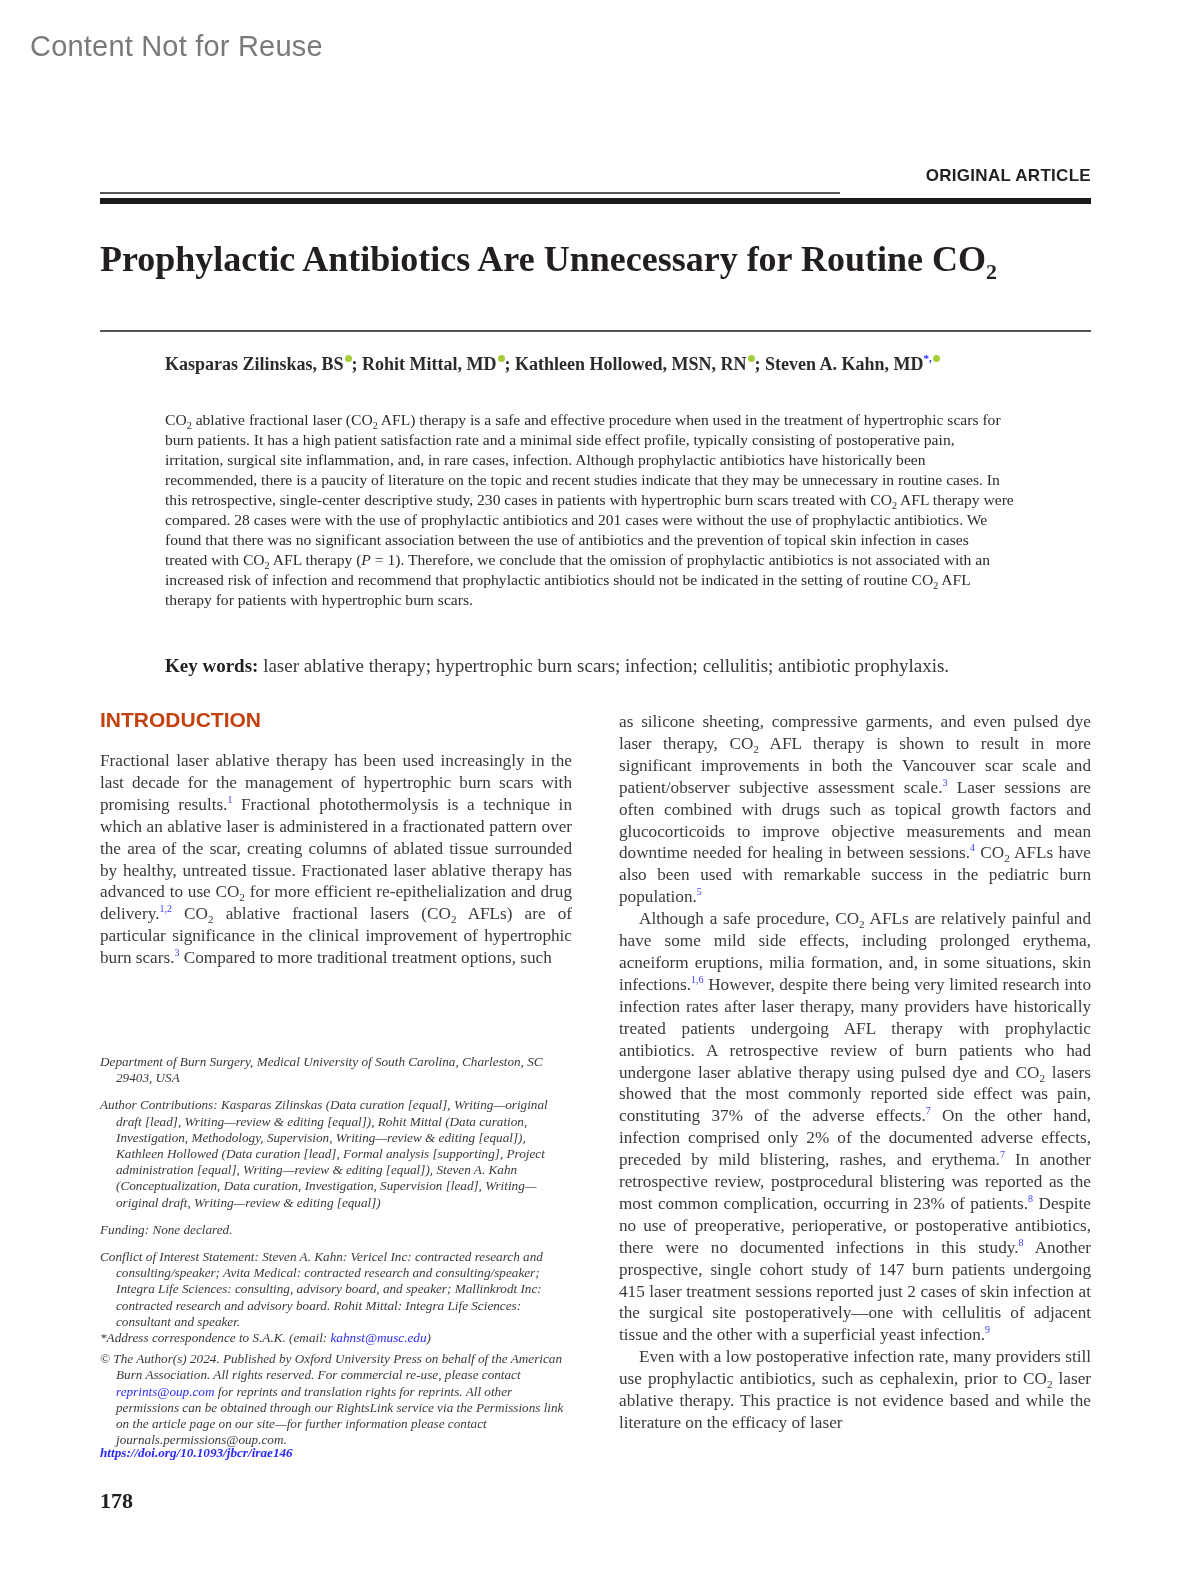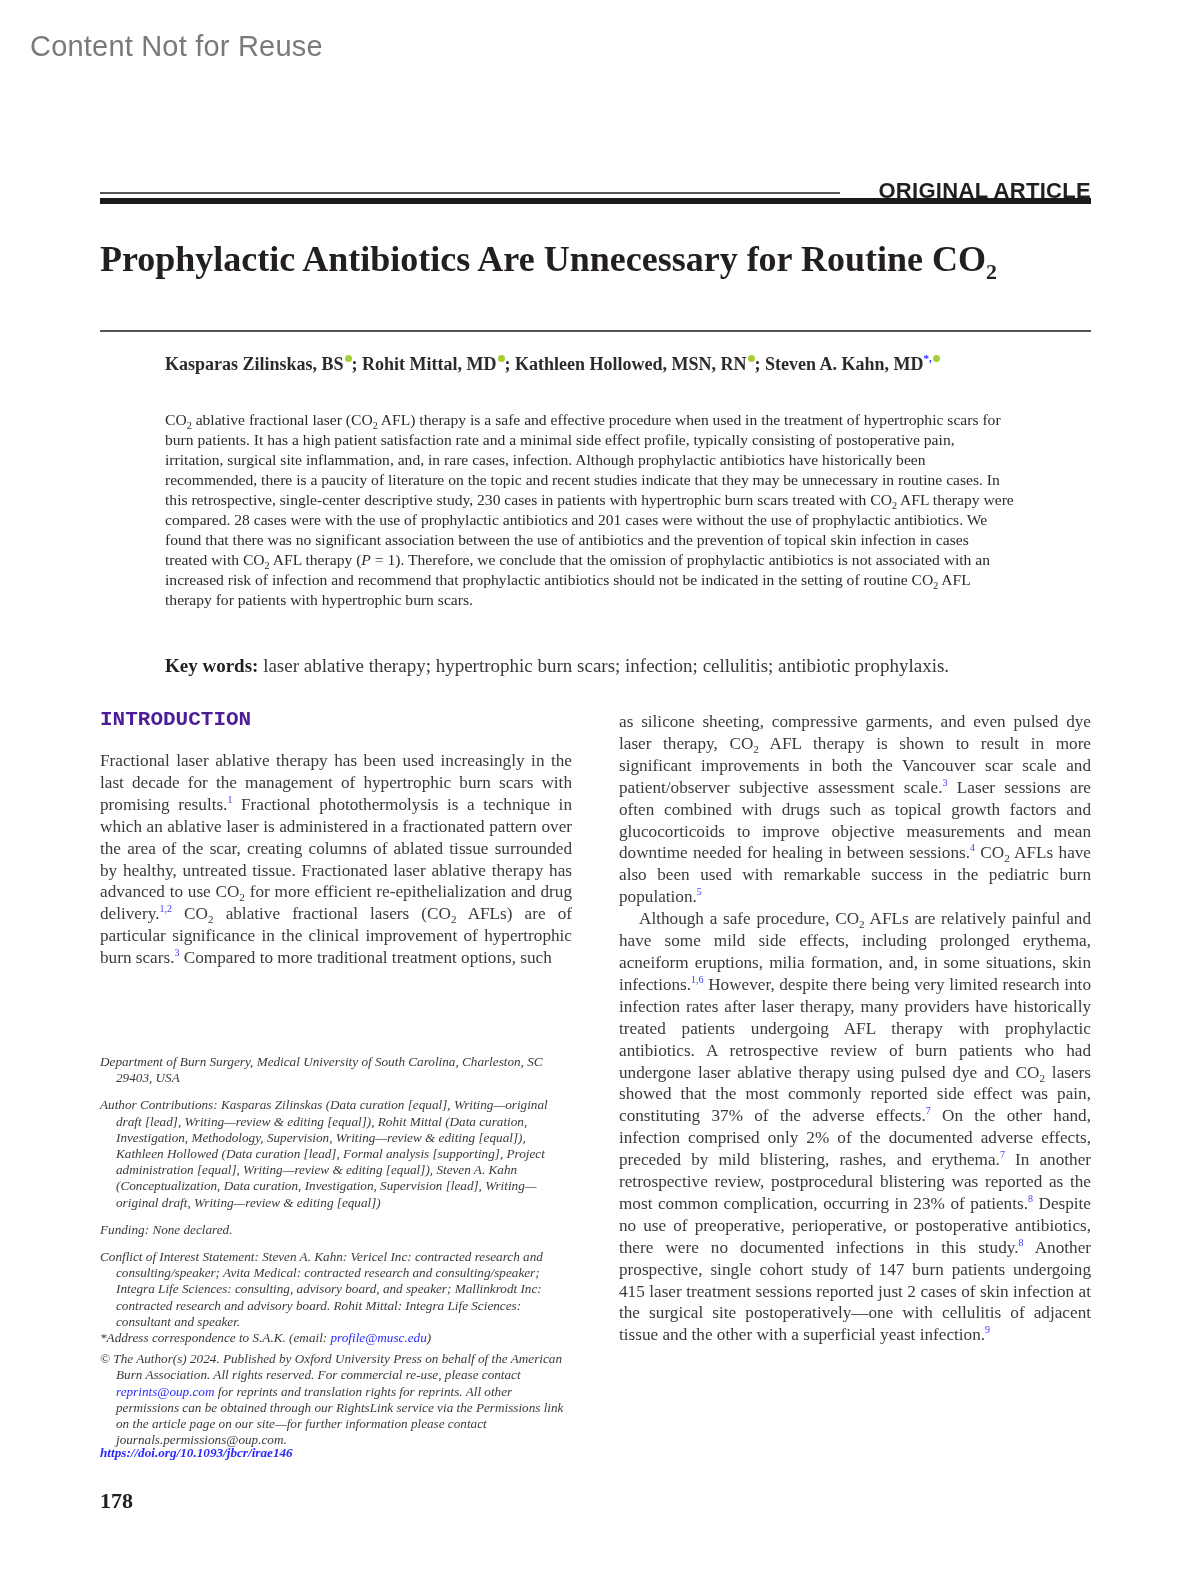--- a/index.html
+++ b/index.html
@@ -3,39 +3,39 @@
 <meta charset="utf-8">
 <style>
   * { box-sizing: border-box; margin: 0; padding: 0; }
   html, body { width: 1200px; height: 1580px; background: #ffffff; }
   body { position: relative; font-family: "Liberation Serif", "DejaVu Serif", serif; color: #231f20; overflow: hidden; }
 
   .watermark { position: absolute; left: 30px; top: 30px; font-family: "Liberation Sans", "DejaVu Sans", sans-serif; font-size: 29px; color: #7a7a7a; letter-spacing: 0.2px; }
 
   .header-band { position: absolute; left: 100px; top: 164px; width: 991px; height: 40px; }
   .header-band .thin-rule { position: absolute; left: 0; top: 28px; width: 740px; height: 2px; background: #555; }
-  .header-band .label { position: absolute; right: 0; top: 2px; font-family: "Liberation Sans", "DejaVu Sans", sans-serif; font-weight: bold; font-size: 22px; letter-spacing: 0.3px; color: #231f20; margin-top: 12px; }
+  .header-band .label { position: absolute; right: 0; top: 2px; font-family: "Liberation Sans", "DejaVu Sans", sans-serif; font-weight: bold; font-size: 17px; letter-spacing: 0.3px; color: #231f20; }
   .header-band .thick-rule { position: absolute; left: 0; top: 34px; width: 991px; height: 6px; background: #1a1a1a; }
 
   .title { position: absolute; left: 100px; top: 240px; width: 990px; font-size: 36px; line-height: 38px; font-weight: bold; color: #231f20; }
   .title sub { font-size: 22px; vertical-align: -8px; line-height: 0; }
   .title-rule { position: absolute; left: 100px; top: 330px; width: 991px; height: 2px; background: #555; }
 
   .authors { position: absolute; left: 165px; top: 352px; font-size: 18px; font-weight: bold; color: #2b2b2b; white-space: nowrap; }
   .orcid { display: inline-block; width: 7px; height: 7px; border-radius: 50%; background: #a6ce39; vertical-align: 8px; margin-left: 1px; }
   .asterisk { color: #1a1aff; font-size: 11px; vertical-align: 8px; }
 
   .abstract { position: absolute; left: 165px; top: 410px; width: 850px; font-size: 15.6px; line-height: 20px; font-weight: normal; color: #2b2b2b; }
   .abstract sub, .body-col sub { font-size: 0.65em; vertical-align: -0.35em; line-height: 0; }
   .abstract i { font-style: italic; }
 
   .keywords { position: absolute; left: 165px; top: 655px; font-size: 19px; color: #3a3a3a; }
   .keywords b { color: #231f20; }
 
-  .section-head { position: absolute; left: 100px; top: 708px; font-family: Liberation Mono, monospace; font-weight: bold; font-size: 21px; color: #4c1d95; }
+  .section-head { position: absolute; left: 100px; top: 708px; font-family: Liberation Sans, sans-serif; font-weight: bold; font-size: 21px; color: #c2410c; }
 
   .body-col { position: absolute; width: 472px; font-size: 17.2px; line-height: 21.9px; text-align: justify; color: #3a3a3a; hyphens: none; }
   .body-col p { margin: 0; }
   .body-col p.indent { text-indent: 20px; }
   .ref { color: #3b3bff; font-size: 10px; vertical-align: 7px; line-height: 0; }
   #col-left { left: 100px; top: 750px; }
   #col-right { left: 619px; top: 711px; }
 
   .footnotes { position: absolute; left: 100px; top: 1054px; width: 472px; font-size: 13.2px; line-height: 16.2px; font-style: italic; color: #3a3a3a; }
   .footnotes .fn { padding-left: 16px; text-indent: -16px; margin-bottom: 5px; }
@@ -70,26 +70,27 @@
 </div>
 
 <h2 class="section-head">INTRODUCTION</h2>
 
 <div class="body-col" id="col-left">
     <p>Fractional laser ablative therapy has been used increasingly in the last decade for the management of hypertrophic burn scars with promising results.<span class="ref">1</span> Fractional photothermolysis is a technique in which an ablative laser is administered in a fractionated pattern over the area of the scar, creating columns of ablated tissue surrounded by healthy, untreated tissue. Fractionated laser ablative therapy has advanced to use CO<sub>2</sub> for more efficient re-epithelialization and drug delivery.<span class="ref">1,2</span> CO<sub>2</sub> ablative fractional lasers (CO<sub>2</sub> AFLs) are of particular significance in the clinical improvement of hypertrophic burn scars.<span class="ref">3</span> Compared to more traditional treatment options, such</p>
   </div>
 <div class="body-col" id="col-right">
     <p>as silicone sheeting, compressive garments, and even pulsed dye laser therapy, CO<sub>2</sub> AFL therapy is shown to result in more significant improvements in both the Vancouver scar scale and patient/observer subjective assessment scale.<span class="ref">3</span> Laser sessions are often combined with drugs such as topical growth factors and glucocorticoids to improve objective measurements and mean downtime needed for healing in between sessions.<span class="ref">4</span> CO<sub>2</sub> AFLs have also been used with remarkable success in the pediatric burn population.<span class="ref">5</span></p>
     <p class="indent">Although a safe procedure, CO<sub>2</sub> AFLs are relatively painful and have some mild side effects, including prolonged erythema, acneiform eruptions, milia formation, and, in some situations, skin infections.<span class="ref">1,6</span> However, despite there being very limited research into infection rates after laser therapy, many providers have historically treated patients undergoing AFL therapy with prophylactic antibiotics. A retrospective review of burn patients who had undergone laser ablative therapy using pulsed dye and CO<sub>2</sub> lasers showed that the most commonly reported side effect was pain, constituting 37% of the adverse effects.<span class="ref">7</span> On the other hand, infection comprised only 2% of the documented adverse effects, preceded by mild blistering, rashes, and erythema.<span class="ref">7</span> In another retrospective review, postprocedural blistering was reported as the most common complication, occurring in 23% of patients.<span class="ref">8</span> Despite no use of preoperative, perioperative, or postoperative antibiotics, there were no documented infections in this study.<span class="ref">8</span> Another prospective, single cohort study of 147 burn patients undergoing 415 laser treatment sessions reported just 2 cases of skin infection at the surgical site postoperatively—one with cellulitis of adjacent tissue and the other with a superficial yeast infection.<span class="ref">9</span></p>
+    <p class="indent">Even with a low postoperative infection rate, many providers still use prophylactic antibiotics, such as cephalexin, prior to CO<sub>2</sub> laser ablative therapy. This practice is not evidence based and while the literature on the efficacy of laser</p>
   </div>
 
 <div class="footnotes">
   <div class="fn">Department of Burn Surgery, Medical University of South Carolina, Charleston, SC 29403, USA</div>
   <div class="fn tight">Author Contributions: Kasparas Zilinskas (Data curation [equal], Writing—original draft [lead], Writing—review &amp; editing [equal]), Rohit Mittal (Data curation, Investigation, Methodology, Supervision, Writing—review &amp; editing [equal]), Kathleen Hollowed (Data curation [lead], Formal analysis [supporting], Project administration [equal], Writing—review &amp; editing [equal]), Steven A. Kahn (Conceptualization, Data curation, Investigation, Supervision [lead], Writing—original draft, Writing—review &amp; editing [equal])</div>
   <div class="fn tight">Funding: None declared.</div>
   <div class="fn tight">Conflict of Interest Statement: Steven A. Kahn: Vericel Inc: contracted research and consulting/speaker; Avita Medical: contracted research and consulting/speaker; Integra Life Sciences: consulting, advisory board, and speaker; Mallinkrodt Inc: contracted research and advisory board. Rohit Mittal: Integra Life Sciences: consultant and speaker.</div>
-  <div class="fn"><span>*Address correspondence to S.A.K. (email: </span><a>profile@musc.edu</a><span>)</span></div>
+  <div class="fn"><span>*Address correspondence to S.A.K. (email: </span><a>kahnst@musc.edu</a><span>)</span></div>
   <div class="fn"><span>© The Author(s) 2024. Published by Oxford University Press on behalf of the American Burn Association. All rights reserved. For commercial re-use, please contact </span><a>reprints@oup.com</a><span> for reprints and translation rights for reprints. All other permissions can be obtained through our RightsLink service via the Permissions link on the article page on our site—for further information please contact journals.permissions@oup.com.</span></div>
 </div>
 
 <a class="doi">https://doi.org/10.1093/jbcr/irae146</a>
 
 <div class="page-number">178</div>
 
 </body></html>

